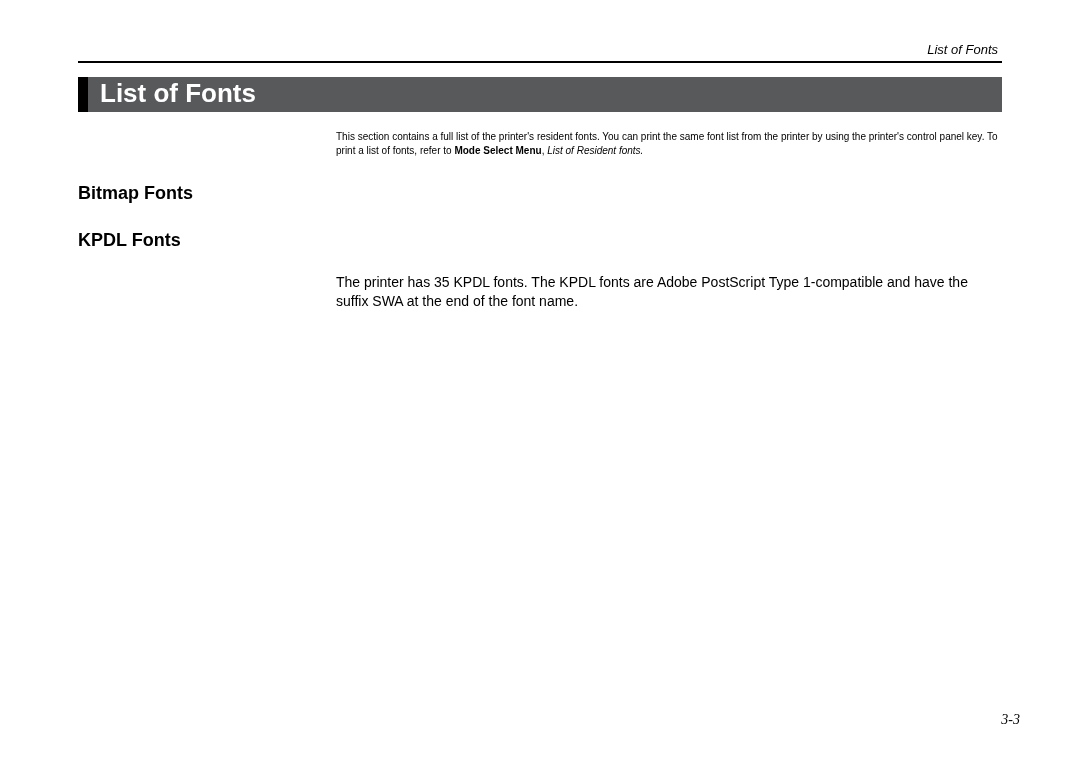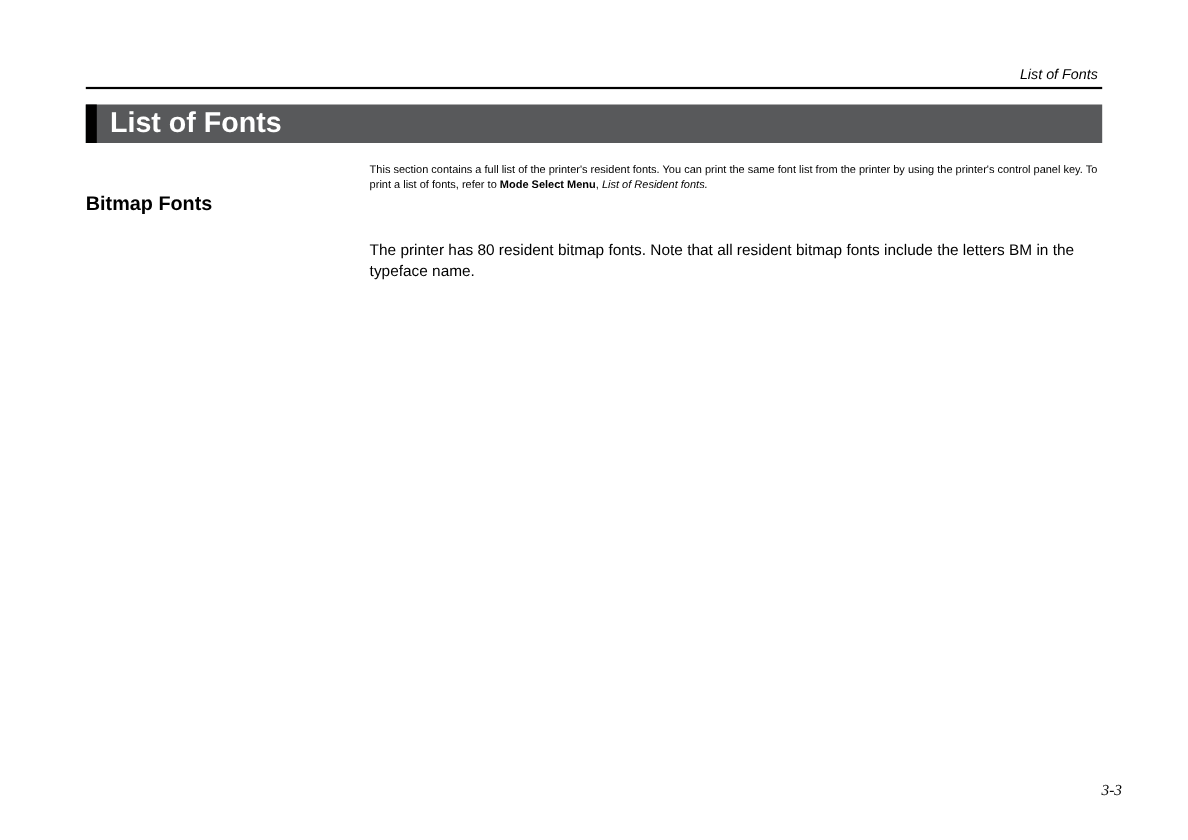--- a/index.html
+++ b/index.html
@@ -9,21 +9,21 @@
     }
     body {
       width: 1080px;
       height: 764px;
       background: #ffffff;
       font-family: Arial, Helvetica, sans-serif;
       color: #000000;
       position: relative;
     }
     .page {
-      padding: 60px 78px 20px 78px;
+      padding: 42px 78px 20px 78px;
     }
     .header-label {
       text-align: right;
       font-style: italic;
       font-size: 13px;
       margin-bottom: 4px;
       padding-right: 4px;
     }
     .header-rule {
       border: none;
@@ -46,20 +46,21 @@
       font-size: 10px;
       line-height: 1.35;
     }
     .intro-block .bold {
       font-weight: bold;
     }
     .intro-block .italic {
       font-style: italic;
     }
     .section {
+      margin-top: 26px;
     }
     .section-heading {
       font-size: 18px;
       font-weight: bold;
       margin-bottom: 22px;
     }
     .section-body {
       margin-left: 258px;
       font-size: 14px;
       line-height: 1.35;
@@ -83,21 +84,24 @@
   <div class="title-bar">
     <span class="title-bar-text">List of Fonts</span>
   </div>
 
   <div class="intro-block">
     <span>This section contains a full list of the printer's resident fonts. You can print the same font list from the printer by using the printer's control panel key.  To print a list of fonts, refer to </span><span class="bold">Mode Select Menu</span><span>, </span><span class="italic">List  of Resident fonts.</span>
   </div>
 
   <div class="section">
     <div class="section-heading">Bitmap Fonts</div>
-    <div class="section-body">The printer has 80 resident bitmap fonts. Note that all resident bitmap fonts include the letters BM in the typeface name.</div>
   </div>
 
   <div class="section">
   </div>
 
+  <div class="section">
+    <div class="section-heading">KPDL Fonts</div>
+    <div class="section-body">The printer has 35 KPDL fonts. The KPDL fonts are Adobe PostScript Type 1-compatible and have the suffix SWA at the end of the font name.</div>
+  </div>
 
   <div class="page-number">3-3</div>
 </div>
 
 </body></html>

